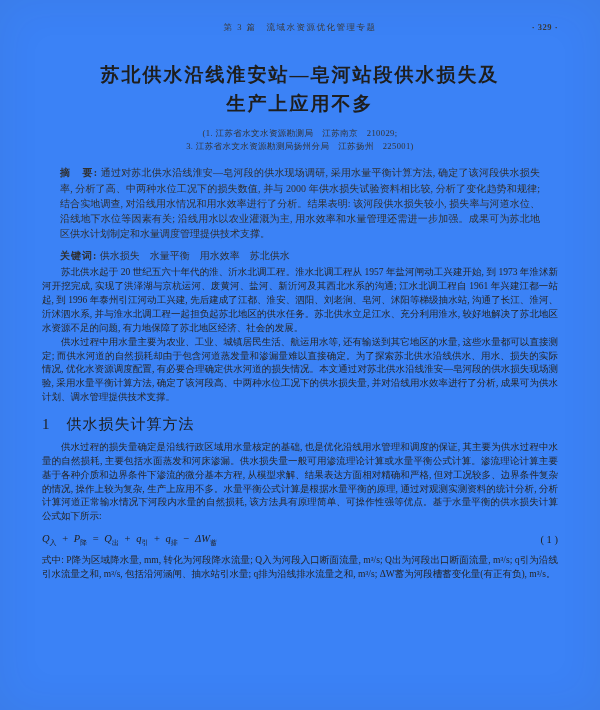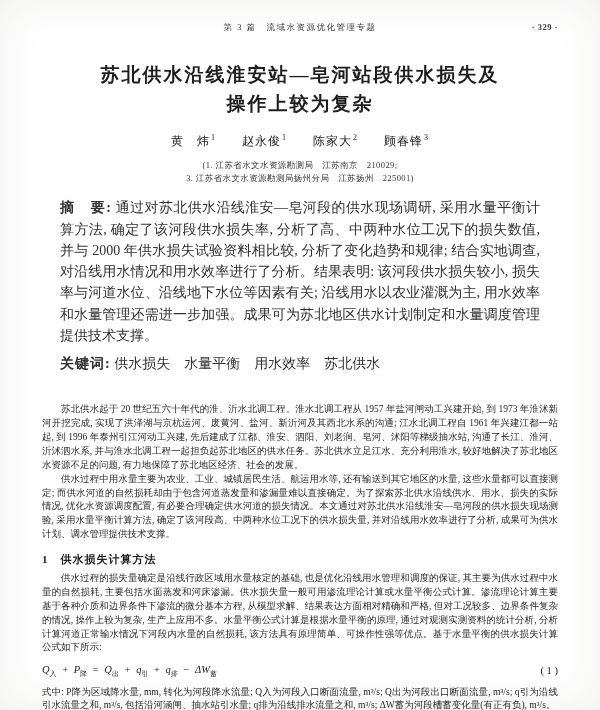--- a/index.html
+++ b/index.html
@@ -5,21 +5,21 @@
   html, body { margin: 0; padding: 0; }
   body {
     width: 600px; height: 710px;
     background: #e9e8e4;
     font-family: "Liberation Serif", "DejaVu Serif", serif;
     color: #2b2b2b;
   }
   .page {
     width: 600px; height: 710px;
     box-sizing: border-box;
-    background: #ffffff;
+    background: #3b82f6;
     padding: 22px 42px 16px 42px;
     position: relative;
     overflow: hidden;
     box-shadow: inset 0 0 45px rgba(60,55,45,0.07);
   }
   
   .header {
     position: relative;
     height: 13px;
     font-size: 8.5px;
@@ -57,40 +57,40 @@
     margin-top: 9px;
     text-align: center;
     font-size: 8.5px;
     line-height: 1.55;
     color: #333;
     letter-spacing: 0.4px;
   }
   
   .abstract, .keywords {
     margin: 12px 18px 0 18px;
-    font-size: 14px;
+    font-size: 10px;
     line-height: 1.52;
     text-align: justify;
     color: #303030;
   }
   .keywords { margin-top: 7px; }
   .label { font-weight: bold; letter-spacing: 1px; }
   
   .bodytext {
-    margin-top: 29px;
+    margin-top: 3px;
     font-size: 9.5px;
     line-height: 1.46;
     text-align: justify;
     color: #262626;
   }
   .bodytext p { margin: 0; text-indent: 2em; }
   .section-heading {
     margin: 9px 0 5px 0;
-    font-size: 11px;
-    font-weight: bold;
+    font-size: 15px;
+    font-weight: normal;
     letter-spacing: 1px;
     color: #1e1e1e;
   }
   
   .formula-row {
     position: relative;
     margin: 7px 0 6px 0;
     font-size: 10.5px;
     color: #222;
   }
@@ -108,29 +108,23 @@
 
 <div class="page">
 
   <div class="header">
     <span class="running">第 3 篇　流域水资源优化管理专题</span>
     <span class="pageno">· 329 ·</span>
   </div>
 
   <h1 class="title">
     <span>苏北供水沿线淮安站—皂河站段供水损失及</span><br>
-    <span>操作上较为复杂</span>
+    <span>生产上应用不多</span>
   </h1>
 
-  <div class="authors">
-    <span class="author"><span>黄　炜</span><sup>1</sup></span>
-    <span class="author"><span>赵永俊</span><sup>1</sup></span>
-    <span class="author"><span>陈家大</span><sup>2</sup></span>
-    <span class="author"><span>顾春锋</span><sup>3</sup></span>
-  </div>
 
   <div class="affils">
     <div>(1. 江苏省水文水资源勘测局　江苏南京　210029;</div>
     <div>3. 江苏省水文水资源勘测局扬州分局　江苏扬州　225001)</div>
   </div>
 
   <p class="abstract"><span class="label">摘　要:</span> <span>通过对苏北供水沿线淮安—皂河段的供水现场调研, 采用水量平衡计算方法, 确定了该河段供水损失率, 分析了高、中两种水位工况下的损失数值, 并与 2000 年供水损失试验资料相比较, 分析了变化趋势和规律; 结合实地调查, 对沿线用水情况和用水效率进行了分析。结果表明: 该河段供水损失较小, 损失率与河道水位、沿线地下水位等因素有关; 沿线用水以农业灌溉为主, 用水效率和水量管理还需进一步加强。成果可为苏北地区供水计划制定和水量调度管理提供技术支撑。</span></p>
 
   <p class="keywords"><span class="label">关键词:</span> <span>供水损失　水量平衡　用水效率　苏北供水</span></p>
 

